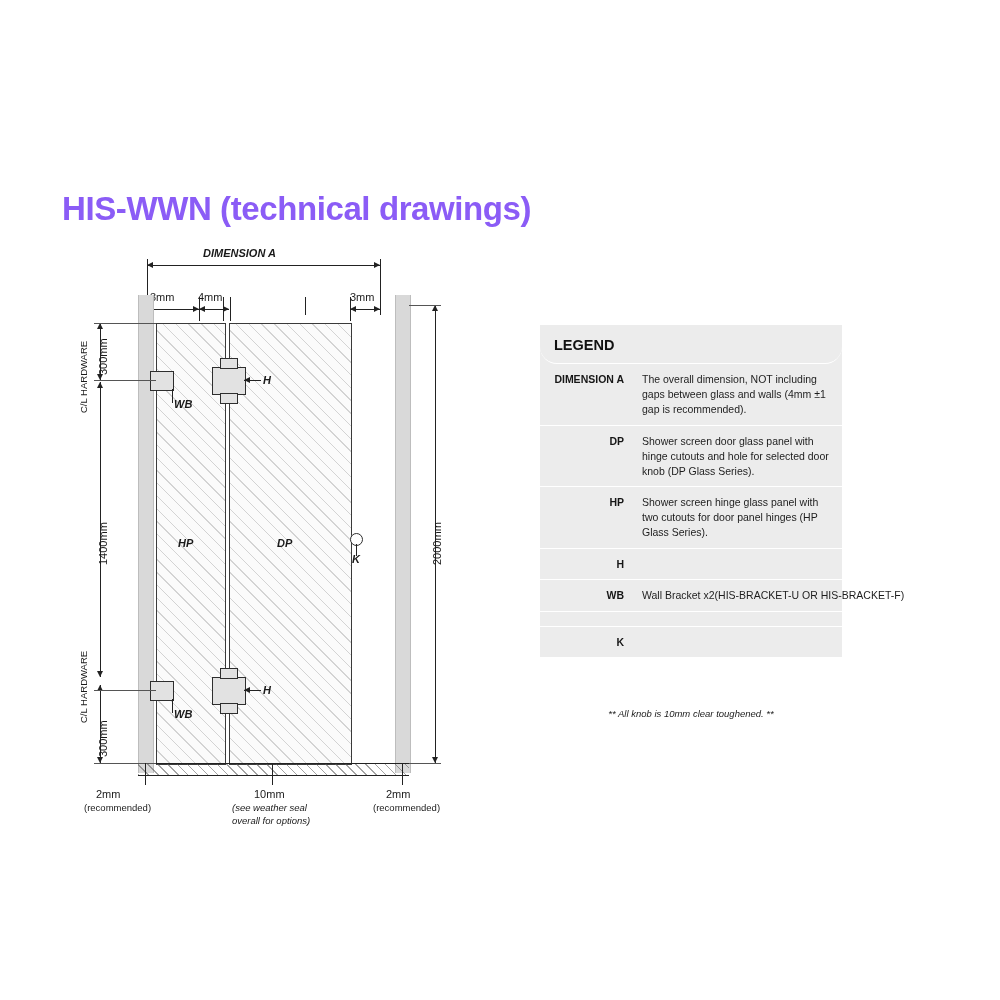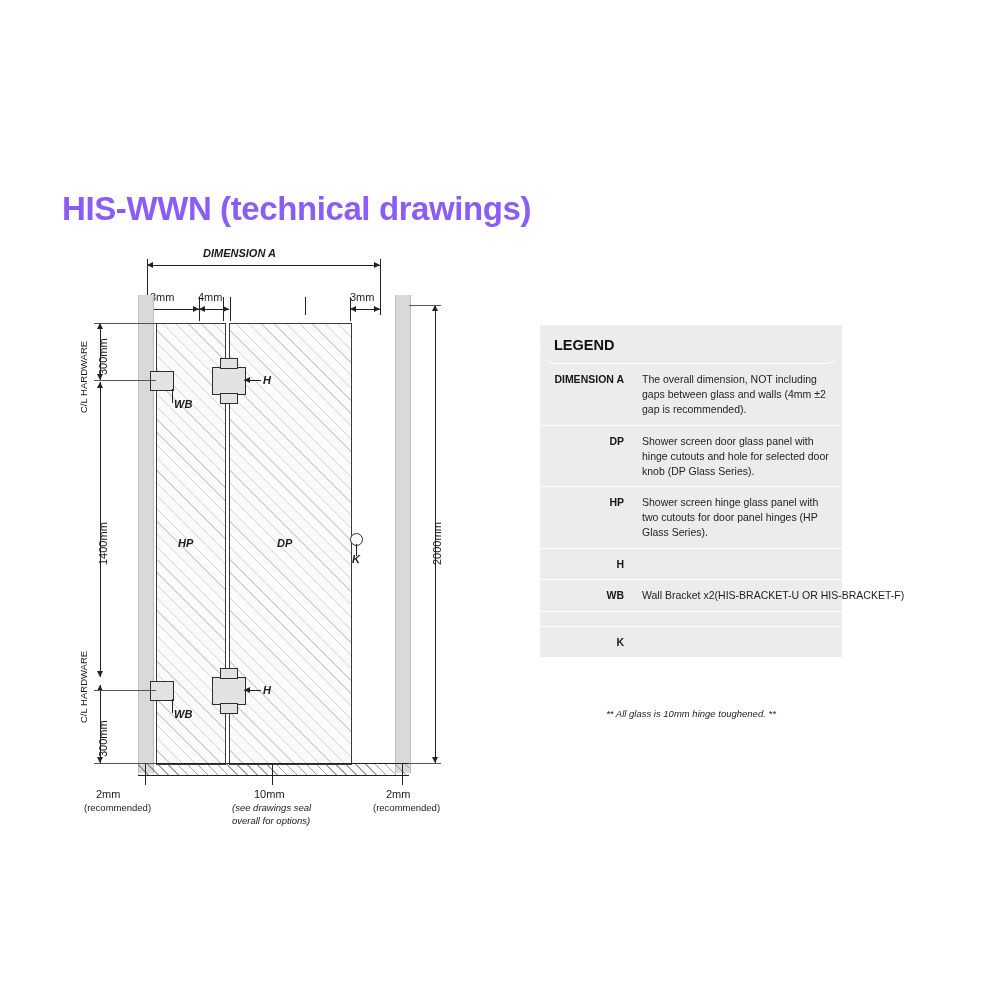--- a/index.html
+++ b/index.html
@@ -284,35 +284,35 @@
   <div class="line-thin-h" style="left:349px; top:60px; width:32px;"></div>
   <div class="line-thin-h" style="left:349px; top:518px; width:32px;"></div>
   <div class="lbl vert" style="left:371px; top:320px;">2000mm</div>
 
   <div class="line-v" style="left:85px; top:518px; height:22px;"></div>
   <div class="lbl" style="left:36px; top:543px;">2mm</div>
   <div class="lbl small" style="left:24px; top:557px;">(recommended)</div>
 
   <div class="line-v" style="left:212px; top:519px; height:21px;"></div>
   <div class="lbl" style="left:194px; top:543px;">10mm</div>
-  <div class="lbl small it" style="left:172px; top:557px;">(see drawings seal</div>
+  <div class="lbl small it" style="left:172px; top:557px;">(see weather seal</div>
   <div class="lbl small it" style="left:172px; top:570px;">overall for options)</div>
 
   <div class="line-v" style="left:342px; top:518px; height:22px;"></div>
   <div class="lbl" style="left:326px; top:543px;">2mm</div>
   <div class="lbl small" style="left:313px; top:557px;">(recommended)</div>
 
 </div>
 
 <div id="legend">
   <div class="legend-title">LEGEND</div>
 
   <div class="legend-row">
     <div class="legend-key">DIMENSION A</div>
-    <div class="legend-val">The overall dimension, NOT including gaps between glass and walls (4mm ±2 gap is recommended).</div>
+    <div class="legend-val">The overall dimension, NOT including gaps between glass and walls (4mm ±1 gap is recommended).</div>
   </div>
 
   <div class="legend-row">
     <div class="legend-key">DP</div>
     <div class="legend-val">Shower screen door glass panel with hinge cutouts and hole for selected door knob (DP Glass Series).</div>
   </div>
 
   <div class="legend-row">
     <div class="legend-key">HP</div>
     <div class="legend-val">Shower screen hinge glass panel with two cutouts for door panel hinges (HP Glass Series).</div>
@@ -330,13 +330,13 @@
   <div class="legend-row spacer">
     <div class="legend-key"></div>
     <div class="legend-val"></div>
   </div>
 
   <div class="legend-row">
     <div class="legend-key">K</div>
   </div>
 </div>
 
-<div id="legend-note">** All glass is 10mm hinge toughened. **</div>
+<div id="legend-note">** All knob is 10mm clear toughened. **</div>
 
 </body></html>

